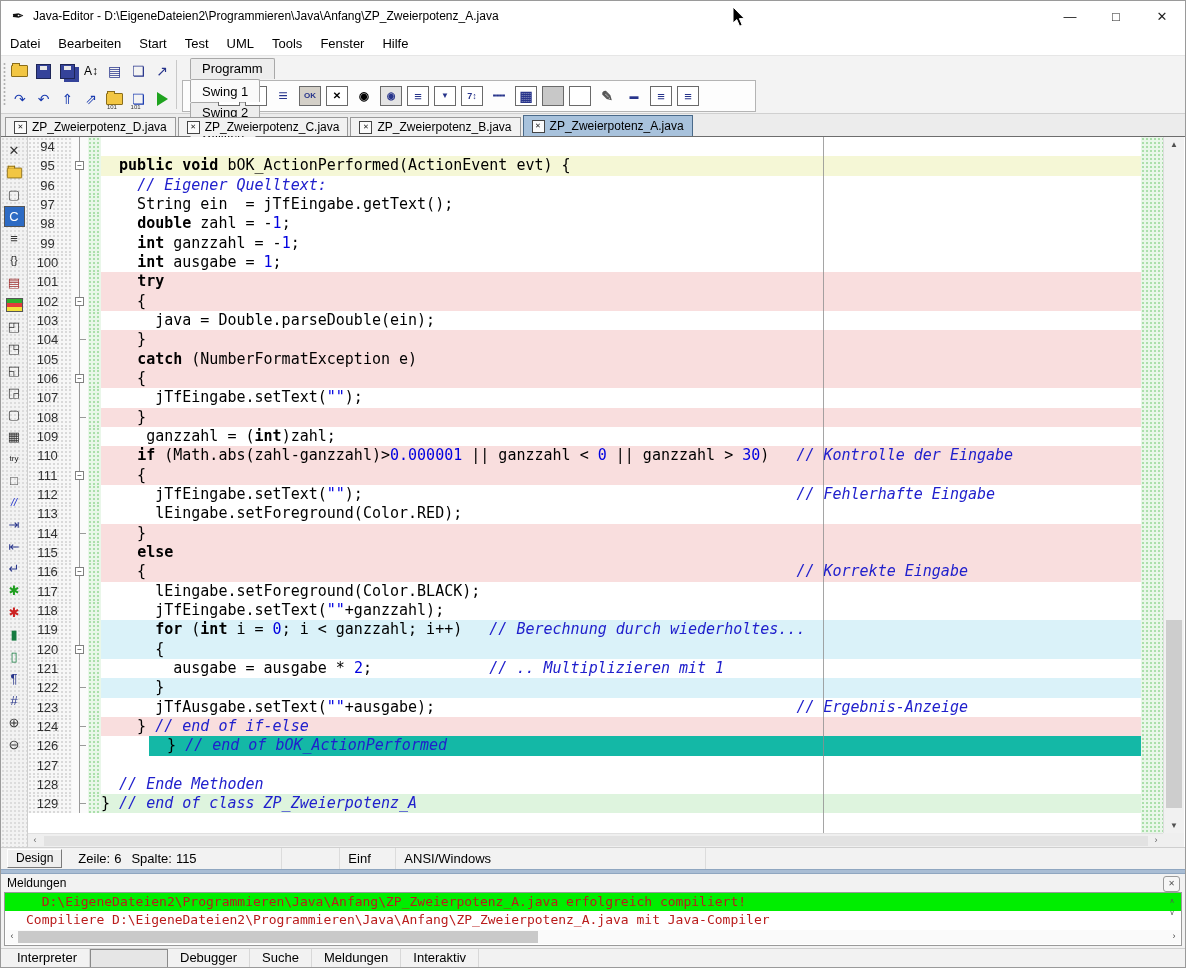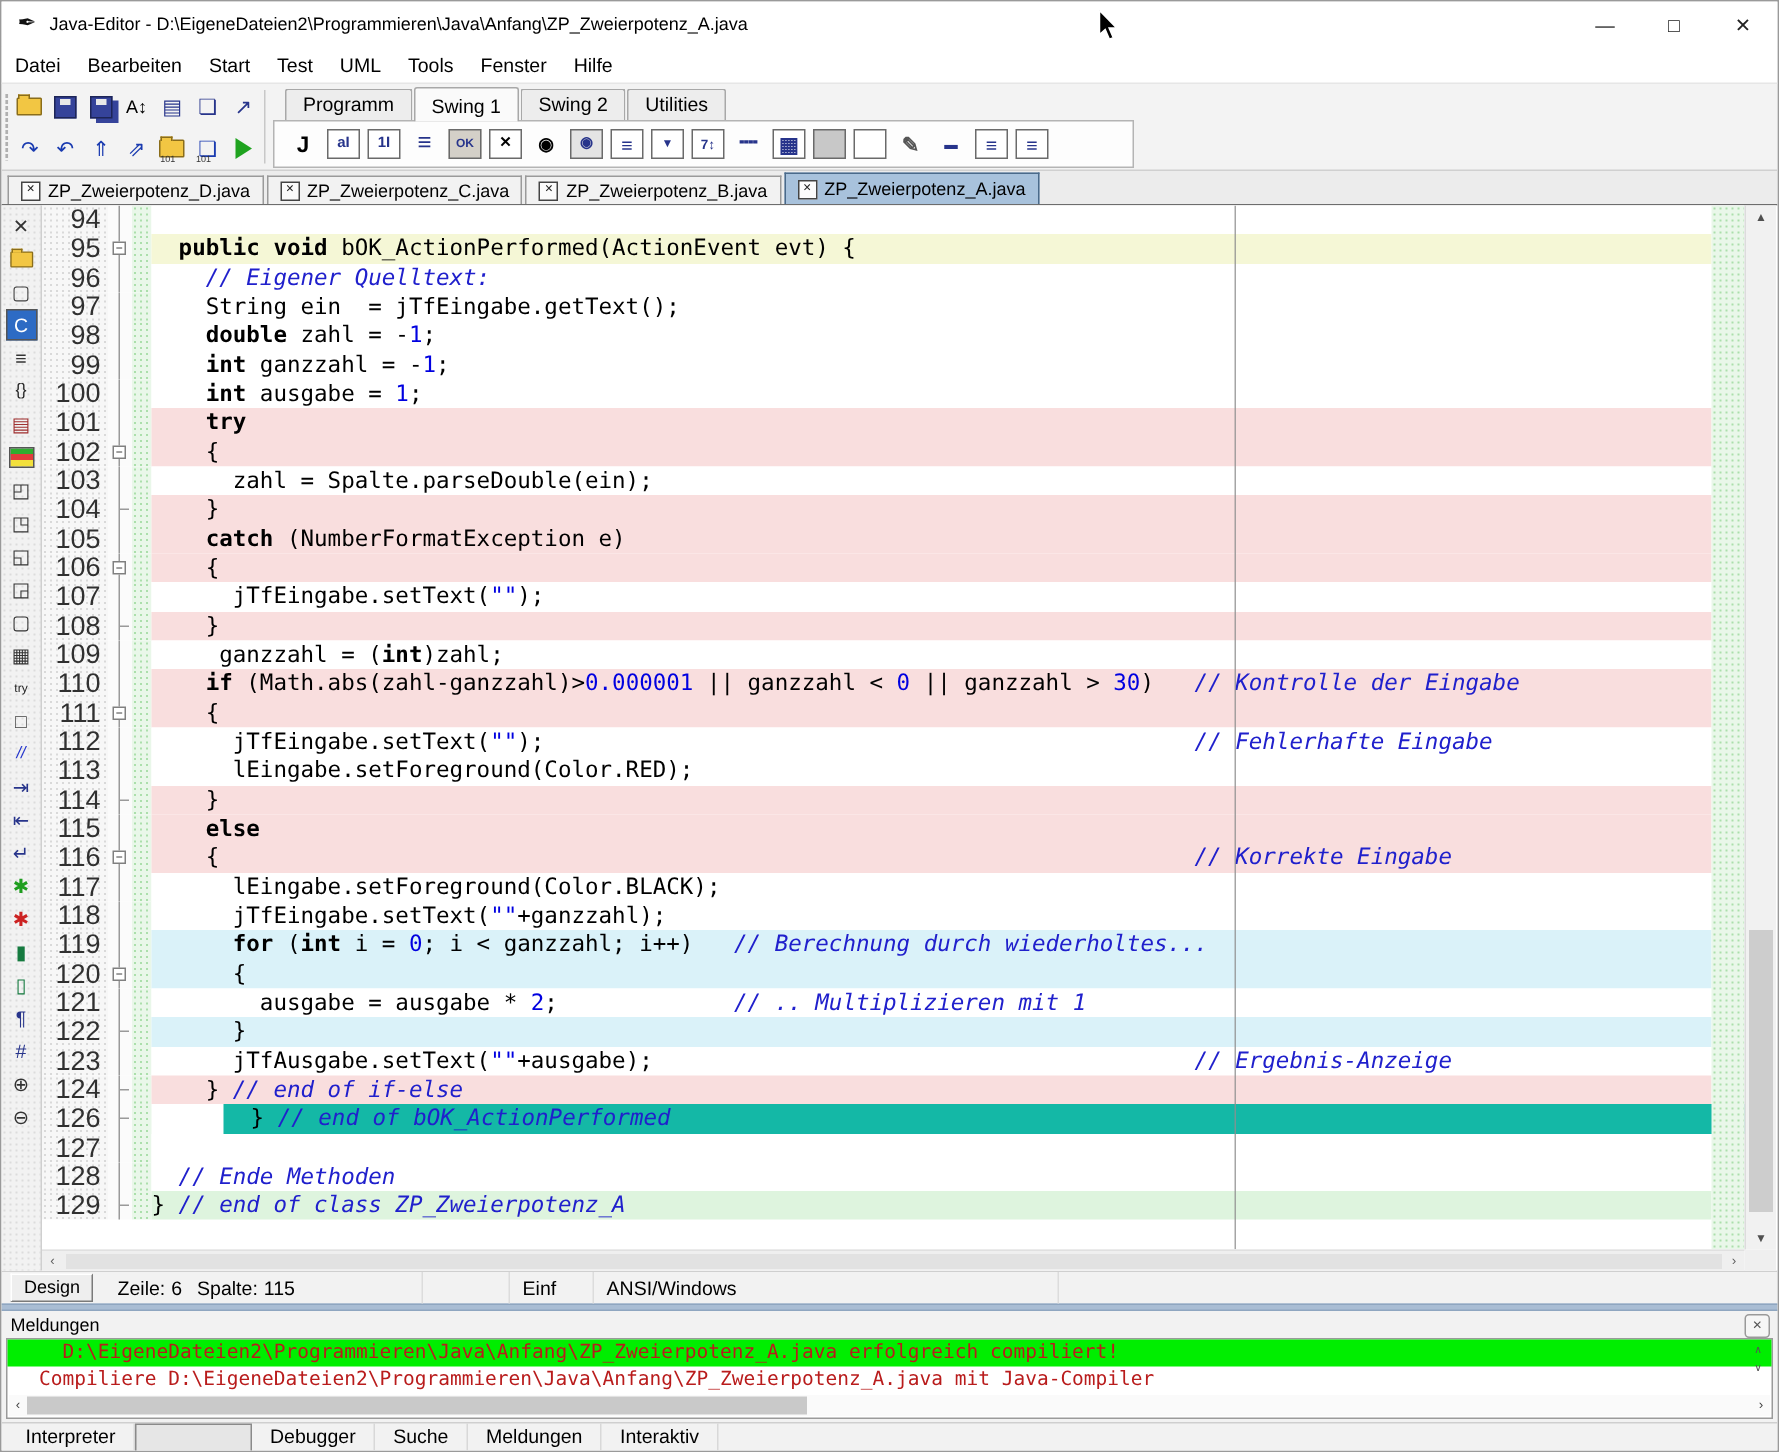--- a/index.html
+++ b/index.html
@@ -27,21 +27,21 @@
   .badge{position:absolute;bottom:0;left:3px;font-size:6px;color:#333;letter-spacing:0;}
   .ic-folder{width:15px;height:10px;background:#f2c643;border:1px solid #8a6d1a;border-radius:1px;position:relative;}
   .ic-folder::before{content:"";position:absolute;top:-3px;left:0;width:6px;height:2px;background:#f2c643;border:1px solid #8a6d1a;border-bottom:none;}
   .ic-disk{width:13px;height:13px;background:#35439a;border:1px solid #1d2557;position:relative;}
   .ic-disk::before{content:"";position:absolute;top:1px;left:3px;width:7px;height:4px;background:#e8e8e8;}
   .ic-disks{box-shadow:4px 3px 0 #35439a;}
   .ic-run{width:0;height:0;border-left:11px solid #1fa31f;border-top:7px solid transparent;border-bottom:7px solid transparent;}
   .ic-flag{width:15px;height:12px;background:linear-gradient(180deg,#2fae2f 0 33%,#e23b3b 33% 66%,#f2e03c 66% 100%);border:1px solid #555;}
   #tb-sep{width:1px;background:#c8c8c8;margin:4px 3px;}
   #tb-right{padding-top:2px;}
-  #palette-tabs{display:flex;height:22px;align-items:center;padding-left:10px;}
+  #palette-tabs{display:flex;height:22px;align-items:flex-start;padding-left:10px;flex-direction:column;}
   .ptab{font-size:13px;padding:2px 11px 3px 11px;border:1px solid #a8a8a8;border-bottom:none;background:#ededed;color:#000;margin-right:1px;border-radius:2px 2px 0 0;}
   .ptab.active{background:#fafafa;padding-top:4px;position:relative;z-index:2;}
   #palette-icons{display:flex;align-items:center;gap:5px;height:28px;background:#fdfdfd;border:1px solid #b4b4b4;padding:1px 8px;margin-left:2px;width:556px;}
   .pi{min-width:22px;height:20px;display:flex;align-items:center;justify-content:center;color:#27348b;font-weight:bold;}
   .pi .glyph{font-size:12px;line-height:1;}
   .pi.boxed{border:1px solid #6a6a6a;background:#fff;box-sizing:border-box;}
   
   #filetabs{height:23px;background:#ececec;display:flex;align-items:flex-end;padding-left:4px;border-bottom:1px solid #6d6d6d;box-sizing:border-box;}
   .ftab{display:flex;align-items:center;gap:5px;height:18px;padding:0 8px;margin-right:2px;background:#f2f2f2;border:1px solid #9a9a9a;border-bottom:none;font-size:12px;color:#000;}
   .ftab.active{background:#a8c2dc;border-color:#4a6a8a;height:20px;}
@@ -49,22 +49,22 @@
   
   #editor{position:relative;height:710px;background:#fff;}
   #side-icons{position:absolute;left:0;top:0;width:27px;height:710px;background-color:#f2f2f2;
      background-image:radial-gradient(#dcdcdc 0.8px,transparent 0.9px);background-size:4px 4px;
      border-right:1px solid #cfcfcf;box-sizing:border-box;display:flex;flex-direction:column;align-items:center;padding-top:3px;}
   .sbi{width:21px;height:21px;margin-bottom:1px;display:flex;align-items:center;justify-content:center;flex:none;}
   .sbi .glyph{font-size:13px;line-height:1;}
   .sbi .ic-folder{transform:scale(0.9);}
   #code-wrap{position:absolute;left:27px;top:0;width:1135px;height:696px;overflow:hidden;background:#fff;}
   .erow{display:flex;height:19.33px;align-items:stretch;}
-  .ln{width:44px;flex:none;text-align:right;padding-right:5px;box-sizing:border-box;
-      font-size:18px;line-height:19.33px;color:#303030;
+  .ln{width:44px;flex:none;text-align:center;padding-right:5px;box-sizing:border-box;
+      font-size:13px;line-height:19.33px;color:#303030;
       background-color:#f7f7f7;background-image:radial-gradient(#d9d9d9 0.8px,transparent 0.9px);background-size:4px 4px;}
   .fold{width:16px;flex:none;position:relative;background:#fbfbfb;}
   .fold::before{content:"";position:absolute;left:7px;top:0;bottom:0;width:1px;background:#9a9a9a;}
   .fbox{position:absolute;left:3px;top:5px;width:9px;height:9px;border:1px solid #808080;background:#fff;
         font-size:8px;line-height:7px;text-align:center;color:#222;box-sizing:border-box;z-index:2;}
   .fend{position:absolute;left:8px;top:9px;width:6px;height:1px;background:#9a9a9a;}
   .gstrip{width:13px;flex:none;background-color:#e9f7e9;background-image:radial-gradient(#abdfab 0.8px,transparent 0.9px);background-size:4px 4px;}
   .codeln{width:1040px;flex:none;white-space:pre;font-family:"DejaVu Sans Mono",monospace;
           font-size:15px;line-height:19.33px;color:#000;}
   .codeln .k{font-weight:bold;}
@@ -420,21 +420,21 @@
             <span class="fold">
               <span class="fbox">−</span>
             </span>
             <span class="gstrip"></span>
             <span class="codeln" style="background-color: rgb(249, 222, 222);"><span class="p">    {</span></span>
           </div>
           <div class="erow">
             <span class="ln">103</span>
             <span class="fold"></span>
             <span class="gstrip"></span>
-            <span class="codeln" style="background-color: rgb(255, 255, 255);"><span class="p">      zahl = Spalte.parseDouble(ein);</span></span>
+            <span class="codeln" style="background-color: rgb(255, 255, 255);"><span class="p">      java = Double.parseDouble(ein);</span></span>
           </div>
           <div class="erow">
             <span class="ln">104</span>
             <span class="fold">
               <span class="fend"></span>
             </span>
             <span class="gstrip"></span>
             <span class="codeln" style="background-color: rgb(249, 222, 222);"><span class="p">    }</span></span>
           </div>
           <div class="erow">

